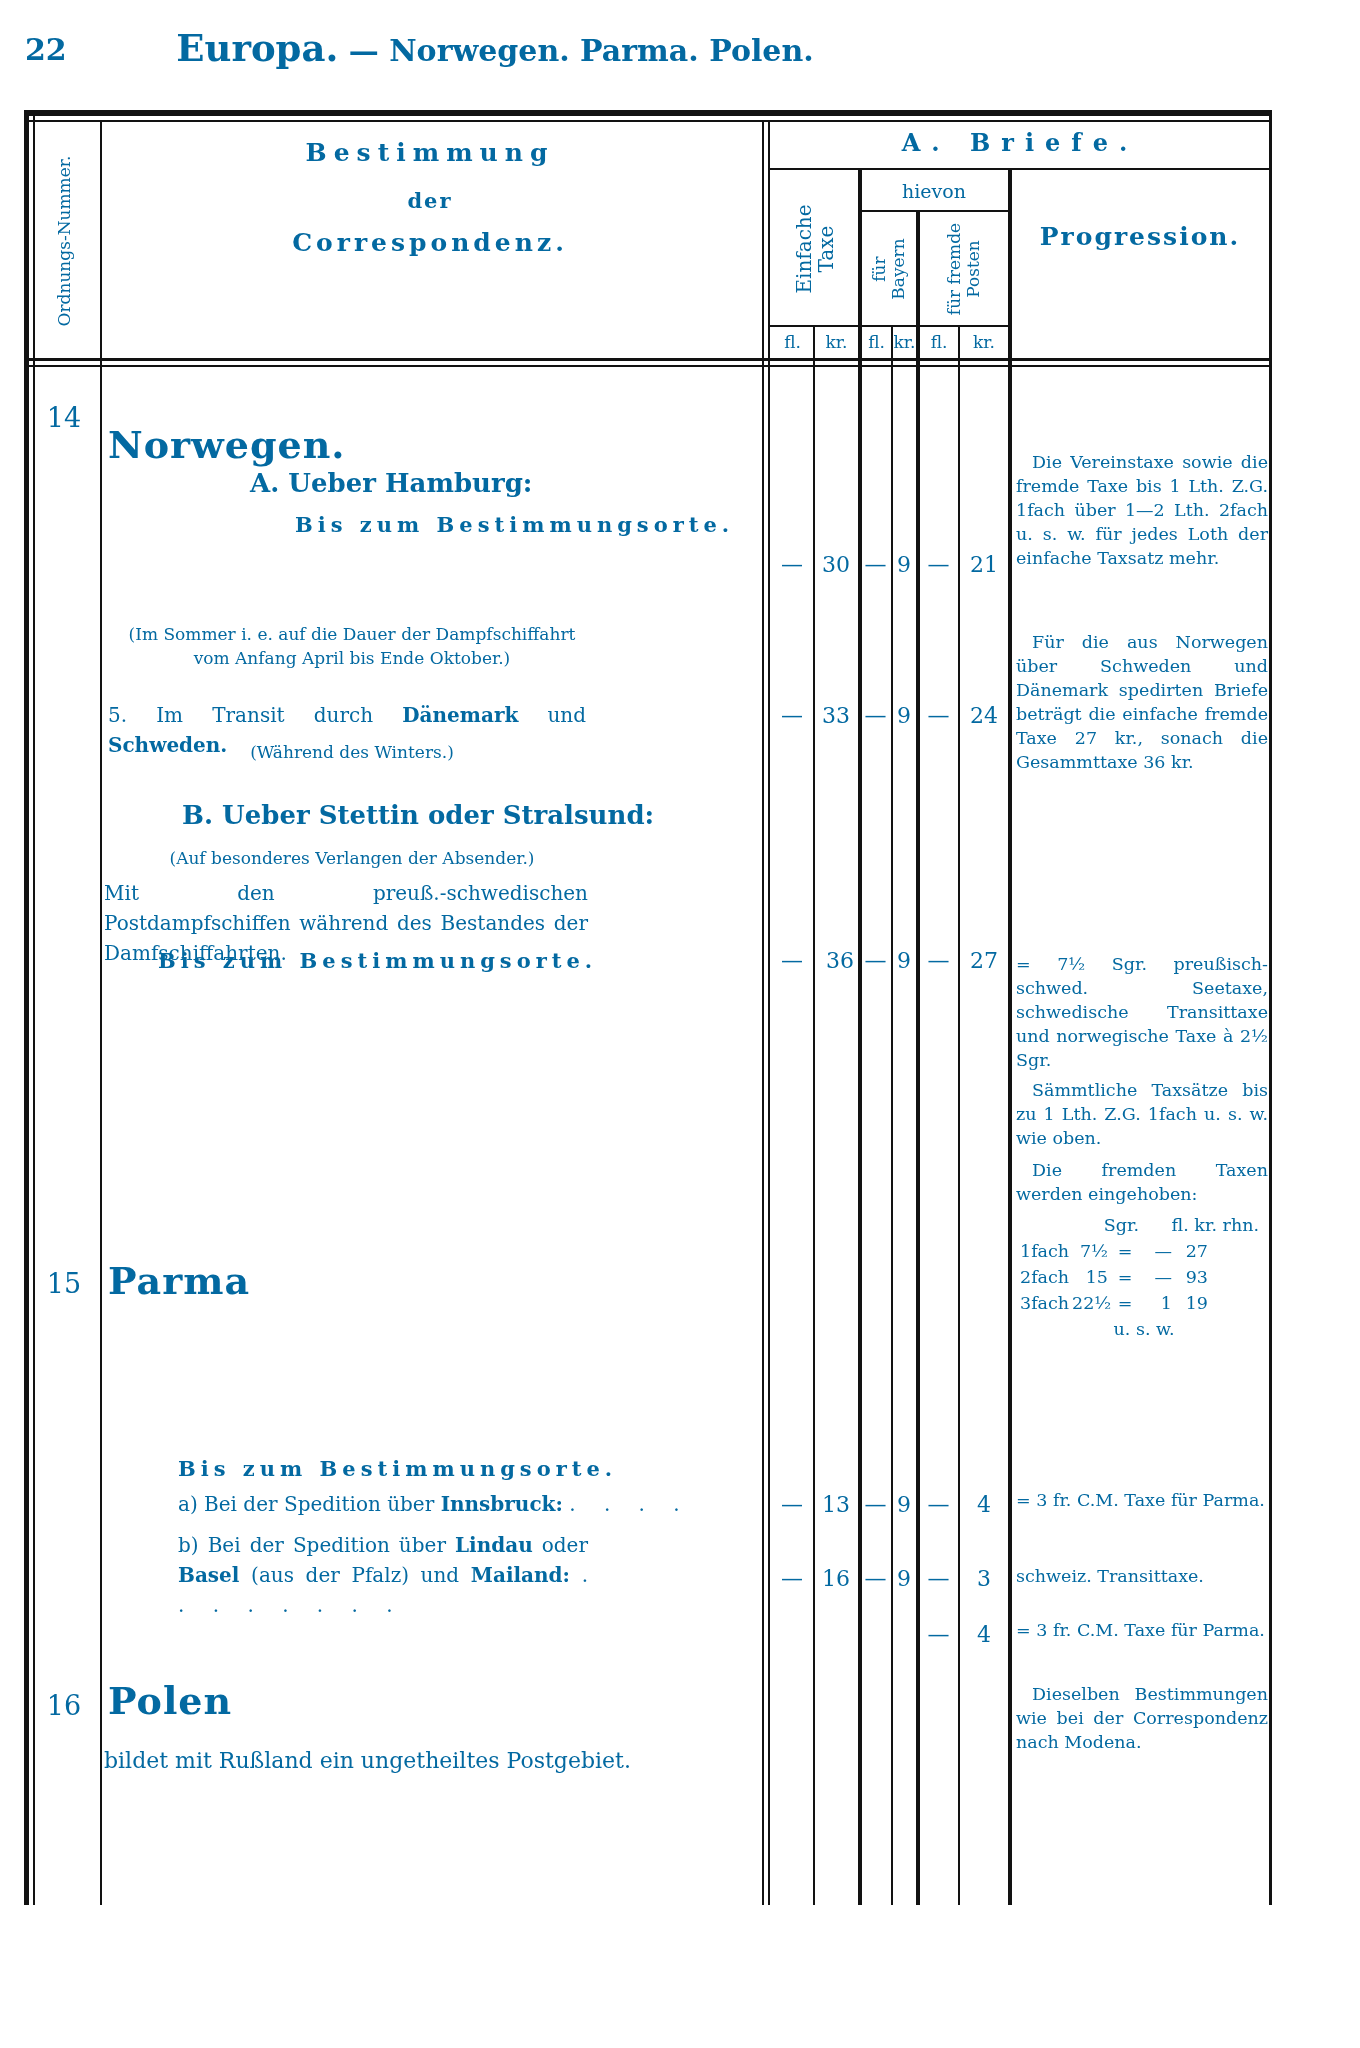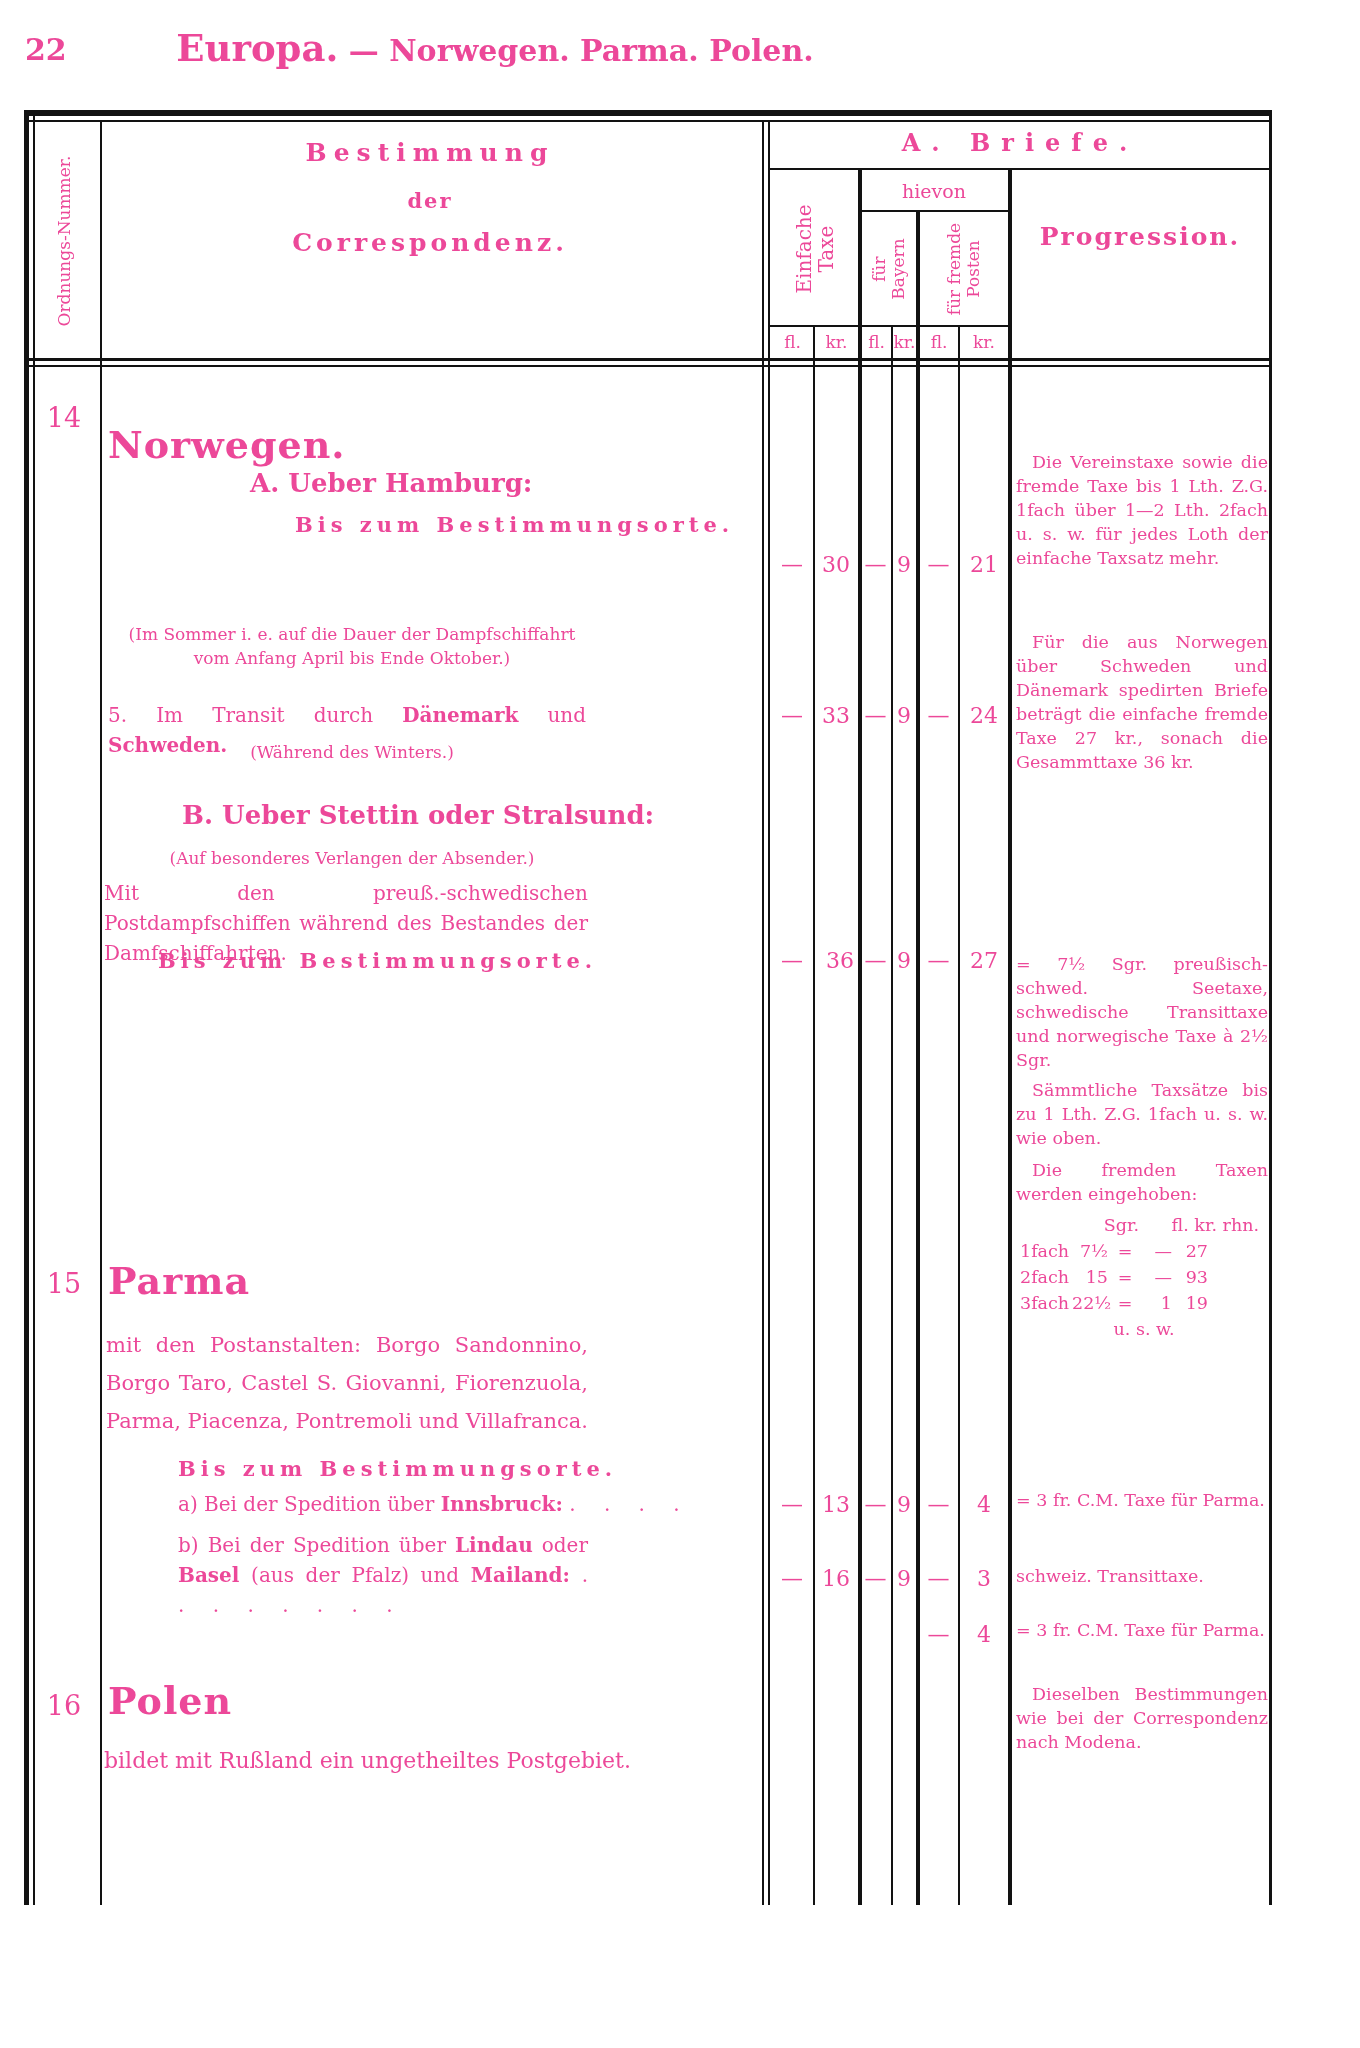--- a/index.html
+++ b/index.html
@@ -1,17 +1,17 @@
 <!DOCTYPE html>
 <html><head>
 <meta charset="utf-8">
 <style>
   html,body{margin:0;padding:0;background:#e8e8e4;}
   .page{position:relative;width:1360px;height:2048px;background:#ffffff;
-        font-family:"DejaVu Serif","Liberation Serif",serif;color:#ec4899;overflow:hidden;}
+        font-family:"DejaVu Serif","Liberation Serif",serif;color:#0369a1;overflow:hidden;}
   .abs{position:absolute;}
   .vl{position:absolute;background:#121212;}
   .hl{position:absolute;background:#121212;}
   .pagenum{font-size:30px;font-weight:bold;}
   .ptitle{font-size:30px;font-weight:bold;white-space:nowrap;}
   .ptitle .big{font-size:37px;}
   .hdr-bestimmung{font-size:25px;font-weight:bold;letter-spacing:7px;text-align:center;}
   .hdr-der{font-size:21px;font-weight:bold;text-align:center;letter-spacing:2px;}
   .hdr-briefe{font-size:24px;font-weight:bold;letter-spacing:11px;text-align:center;white-space:nowrap;}
   .hdr-hievon{font-size:19px;text-align:center;}
@@ -171,21 +171,20 @@
   <div class="abs mini" style="left:1020px;top:1212px;width:248px;" data-name="progression-conversion-table">
     <div class="r" style="text-align:center;"><span style="width:110px;text-align:right;" data-name="conv-col-sgr">Sgr.</span><span style="width:120px;text-align:right;" data-name="conv-col-flkr">fl. kr. rhn.</span></div>
     <div class="r" data-name="conv-row"><span class="m-lbl">1fach</span><span class="m-sgr">7½</span><span class="m-eq">=</span><span class="m-fl">—</span><span class="m-kr">27</span></div>
     <div class="r" data-name="conv-row"><span class="m-lbl">2fach</span><span class="m-sgr">15</span><span class="m-eq">=</span><span class="m-fl">—</span><span class="m-kr">93</span></div>
     <div class="r" data-name="conv-row"><span class="m-lbl">3fach</span><span class="m-sgr">22½</span><span class="m-eq">=</span><span class="m-fl">1</span><span class="m-kr">19</span></div>
     <div class="r" style="text-align:center;" data-name="conv-footer">u. s. w.</div>
   </div>
 
   <div class="abs num" style="left:36px;top:1268px;width:56px;text-align:center;" data-name="row-number-parma">15</div>
   <div class="abs sect-title" style="left:108px;top:1258px;" data-name="section-title-parma">Parma</div>
-  <div class="abs body-txt" style="left:106px;top:1326px;width:482px;font-size:21px;line-height:38px;" data-name="parma-intro">mit den Postanstalten: Borgo Sandonnino, Borgo Taro, Castel S. Giovanni, Fiorenzuola, Parma, Piacenza, Pontremoli und Villafranca.</div>
   <div class="abs spaced" style="left:178px;top:1456px;" data-name="parma-sub">Bis zum Bestimmungsorte.</div>
 
   <div class="abs body-line" style="left:178px;top:1492px;" data-name="parma-item-a"><span>a) Bei der Spedition über </span><b class="emph" data-name="place-innsbruck">Innsbruck:</b> <span class="leader" data-name="dotted-leader">. . . .</span></div>
 
   <div class="abs body-txt" style="left:178px;top:1530px;width:410px;" data-name="parma-item-b"><span>b) Bei der Spedition über </span><b class="emph" data-name="place-lindau">Lindau</b><span> oder </span><b class="emph" data-name="place-basel">Basel</b><span> (aus der Pfalz) und </span><b class="emph" data-name="place-mailand">Mailand:</b> <span class="leader" data-name="dotted-leader">. . . . . . . .</span></div>
 
   <div data-name="tax-row-parma-a">
     <span class="vc" style="top:1492px;left:772px;width:40px;">—</span>
       <span class="vc" style="top:1492px;left:814px;width:44px;">13</span>
       <span class="vc" style="top:1492px;left:861px;width:29px;">—</span>

